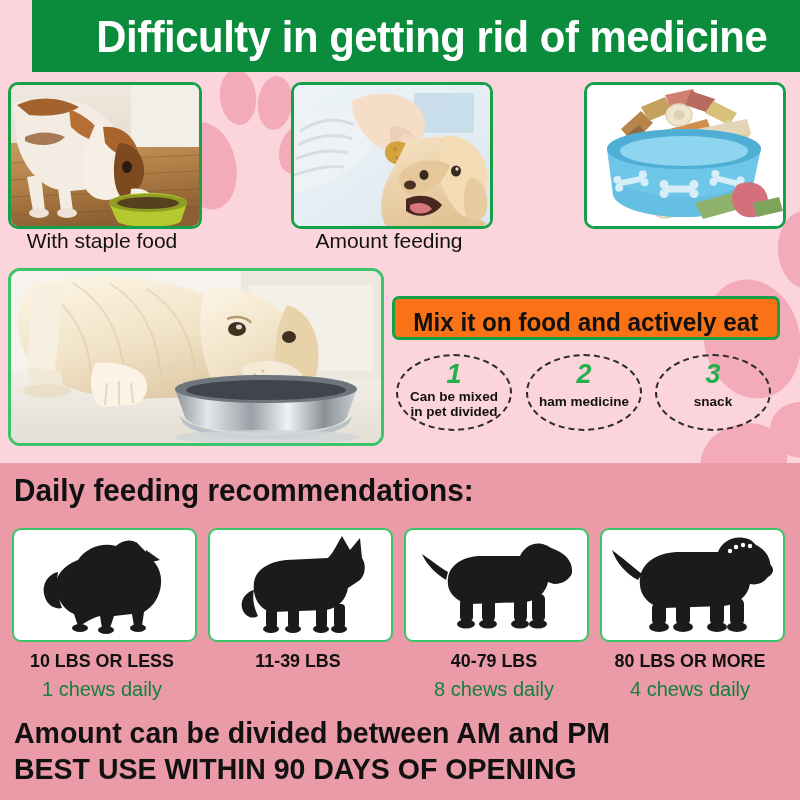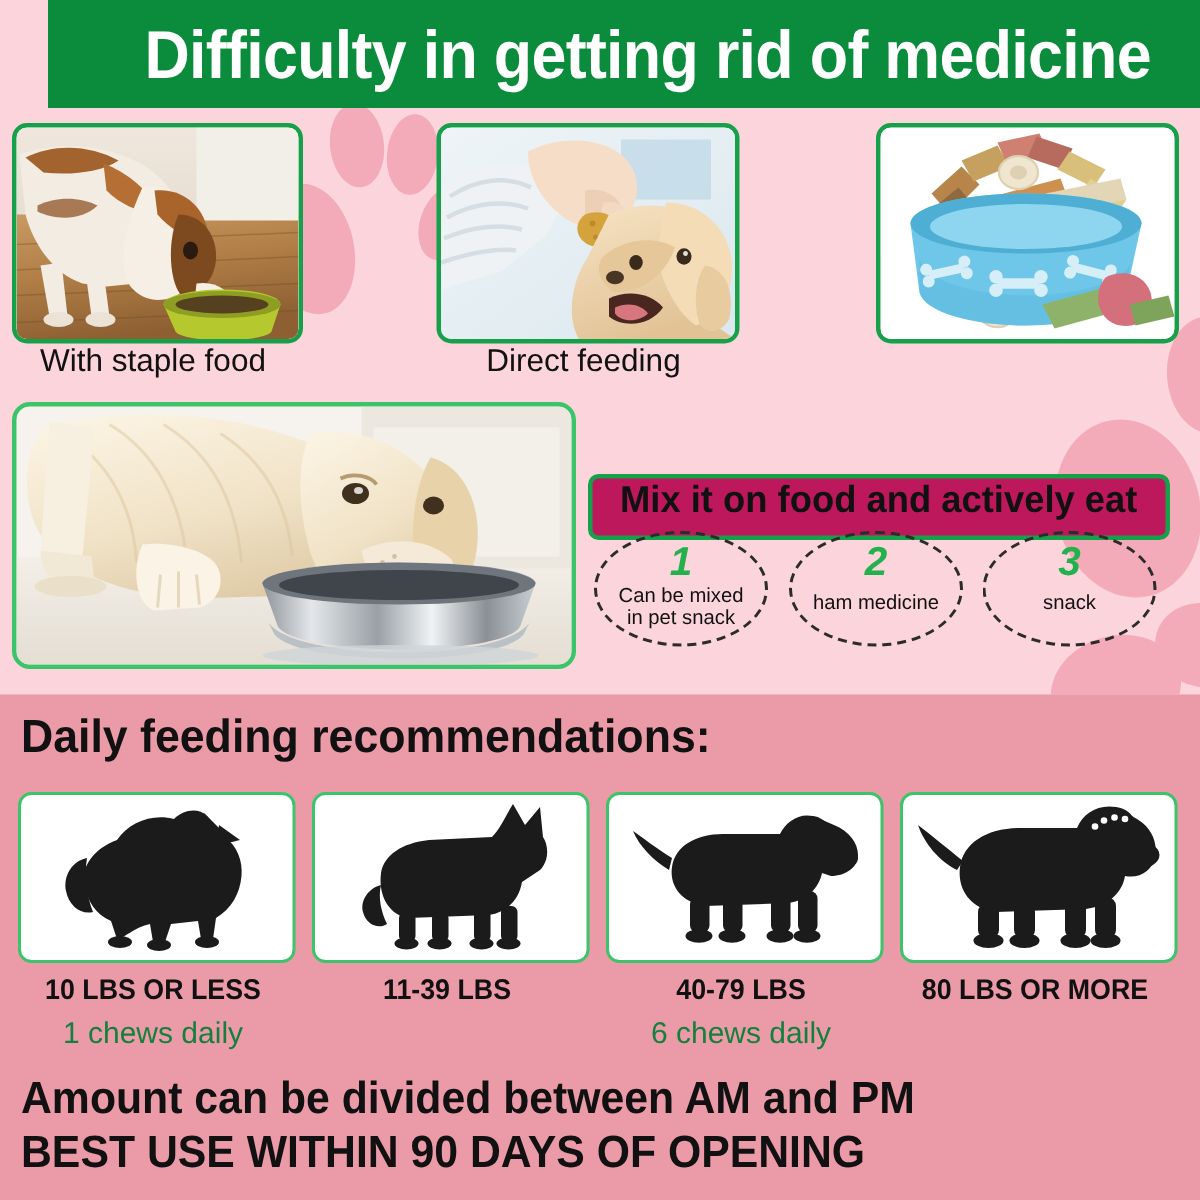--- a/index.html
+++ b/index.html
@@ -22,27 +22,27 @@
 
   
   .photo-card{position:absolute;border:3px solid #17a04a;border-radius:10px;overflow:hidden;background:#fff;}
   .caption{position:absolute;font-size:21px;color:#111;text-align:center;white-space:nowrap;}
 
   
   .big-photo{position:absolute;left:8px;top:196px;width:370px;height:172px;
              border:3px solid #3cc46a;border-radius:12px;overflow:hidden;background:#efeae2;}
 
   
-  .mix-banner{position:absolute;left:392px;top:244px;width:382px;height:38px;background:#be185d;
-              border:3px solid #17a04a;border-radius:7px;display:flex;align-items:flex-start;justify-content:center;}
+  .mix-banner{position:absolute;left:392px;top:224px;width:382px;height:38px;background:#f97316;
+              border:3px solid #17a04a;border-radius:7px;display:flex;align-items:flex-end;justify-content:center;}
   .mix-banner span{font-size:25px;font-weight:bold;color:#111;white-space:nowrap;transform:scaleX(0.97);}
   .ellipse{position:absolute;width:116px;height:77px;border:2px dashed #2b2b2b;border-radius:50%;
            display:flex;flex-direction:column;align-items:center;justify-content:flex-start;padding-top:5px;box-sizing:border-box;}
   .ellipse .num{font-size:27px;font-weight:bold;font-style:italic;color:#22b14c;line-height:1;}
-  .ellipse .txt{font-size:13.5px;color:#111;text-align:center;line-height:1.12;margin-top:1px;}
+  .ellipse .txt{font-size:13.5px;color:#111;text-align:center;line-height:1.12;margin-top:1px;font-weight:bold;}
 
   
   .sect-title{position:absolute;left:14px;top:473px;font-size:31px;font-weight:bold;color:#111;
               white-space:nowrap;transform:scaleX(0.96);transform-origin:left center;}
   .dog-card{position:absolute;top:528px;width:181px;height:110px;background:#fff;
             border:2px solid #3cc46a;border-radius:9px;overflow:hidden;}
   .dog-card svg{display:block;width:100%;height:100%;}
   .wt{position:absolute;top:650px;width:200px;text-align:center;font-size:19px;font-weight:bold;color:#111;
       white-space:nowrap;transform:scaleX(0.94);}
   .chews{position:absolute;top:678px;width:200px;text-align:center;font-size:20px;color:#15803d;white-space:nowrap;}
@@ -170,21 +170,21 @@
         <ellipse cx="162" cy="86" rx="5" ry="5.5" fill="#3a2a1c"></ellipse>
         <ellipse cx="163" cy="84" rx="1.6" ry="1.7" fill="#fff" opacity="0.85"></ellipse>
         <ellipse cx="116" cy="100" rx="6" ry="4.5" fill="#4a3525"></ellipse>
 
         <path d="M112 114 C124 108 140 110 148 120 C140 132 122 134 112 126 Z" fill="#4a2620"></path>
         <path d="M116 120 C124 116 134 118 138 124 C132 130 120 130 116 124 Z" fill="#d8767e"></path>
 
         <path d="M176 92 C190 94 196 110 192 128 C186 138 176 138 172 130 C168 116 170 100 176 92 Z" fill="#e8cb9f"></path>
       </svg>
     </div>
-    <div class="caption" style="left:291px;top:157px;width:196px;">Direct feeding</div>
+    <div class="caption" style="left:291px;top:157px;width:196px;">Amount feeding</div>
 
     <div class="photo-card" style="left:584px;top:10px;width:196px;height:141px;">
       <svg class="ph" viewBox="0 0 196 141" preserveAspectRatio="none">
         <rect width="196" height="141" fill="#ffffff"></rect>
 
         <g>
           <path d="M34 44 L54 26 L66 38 L46 58 Z" fill="#b7854a"></path>
           <path d="M30 58 L52 40 L62 52 L40 70 Z" fill="#8d6a3f"></path>
           <path d="M54 22 L78 12 L86 26 L62 36 Z" fill="#c6a05f"></path>
           <path d="M78 10 L106 4 L112 18 L84 24 Z" fill="#cf8070"></path>
@@ -314,21 +314,21 @@
     </div>
 
     <div class="mix-banner">
       <span>Mix it on food and actively eat</span>
     </div>
 
     <div class="ellipse" style="left:396px;top:282px;">
       <div class="num">1</div>
       <div class="txt">
         <div>Can be mixed</div>
-        <div>in pet snack</div>
+        <div>in pet divided</div>
       </div>
     </div>
 
     <div class="ellipse" style="left:526px;top:282px;">
       <div class="num">2</div>
       <div class="txt" style="margin-top:6px;">
         <div>ham medicine</div>
       </div>
     </div>
 
@@ -411,20 +411,21 @@
       <ellipse cx="135" cy="97" rx="10" ry="5" fill="#1b1b1b"></ellipse>
     </svg>
   </div>
 
   <div class="wt" style="left:2px;">10 LBS OR LESS</div>
   <div class="chews" style="left:2px;">1 chews daily</div>
 
   <div class="wt" style="left:198px;">11-39 LBS</div>
 
   <div class="wt" style="left:394px;">40-79 LBS</div>
-  <div class="chews" style="left:394px;">6 chews daily</div>
+  <div class="chews" style="left:394px;">8 chews daily</div>
 
   <div class="wt" style="left:590px;">80 LBS OR MORE</div>
+  <div class="chews" style="left:590px;">4 chews daily</div>
 
   <div class="foot foot1">Amount can be divided between AM and PM</div>
   <div class="foot foot2">BEST USE WITHIN 90 DAYS OF OPENING</div>
 
 </div>
 
 </body></html>

